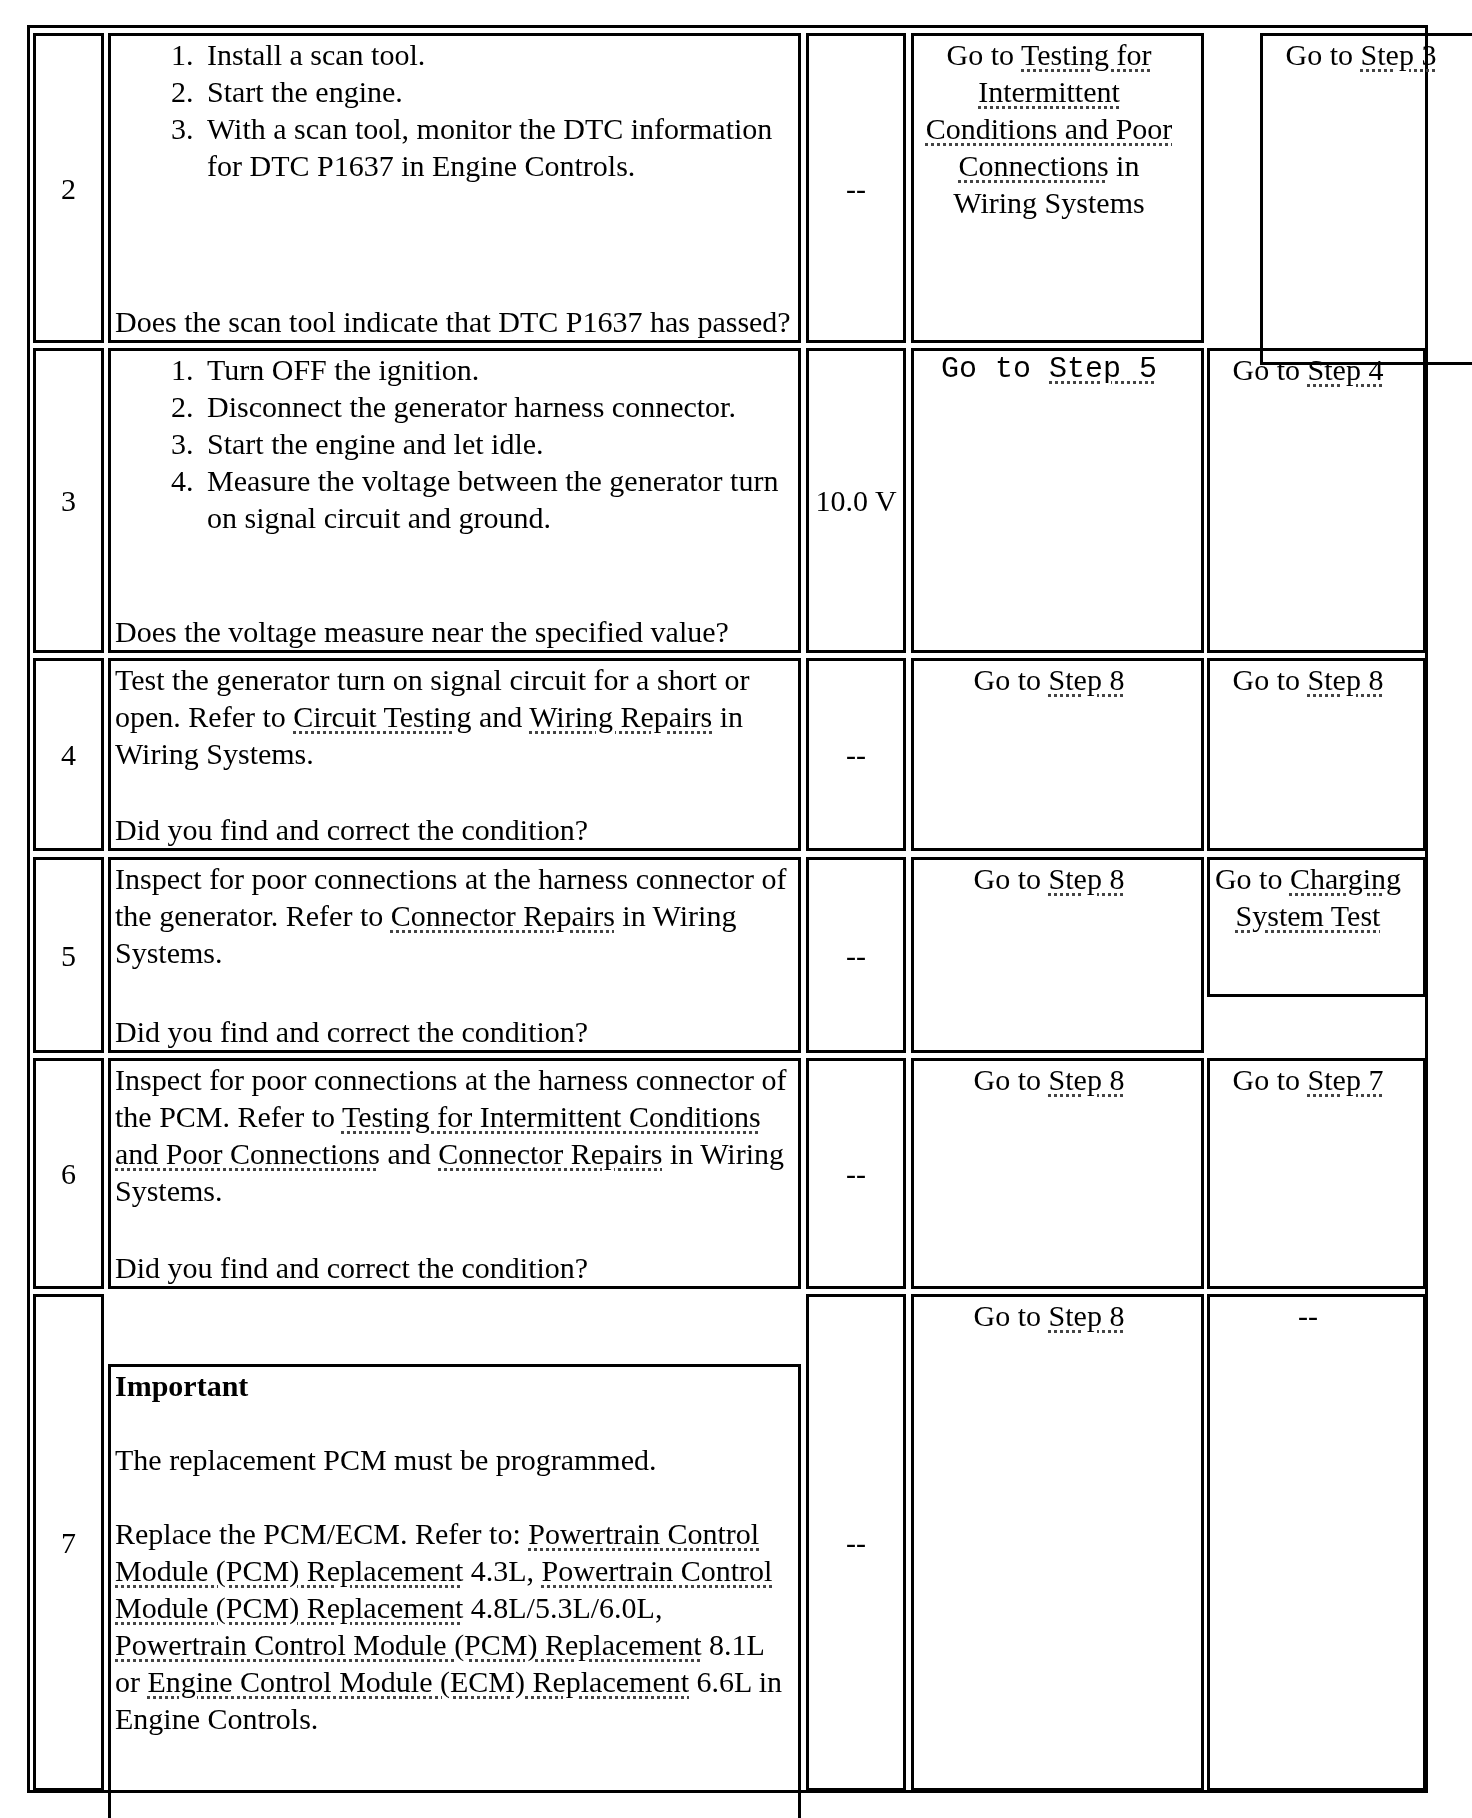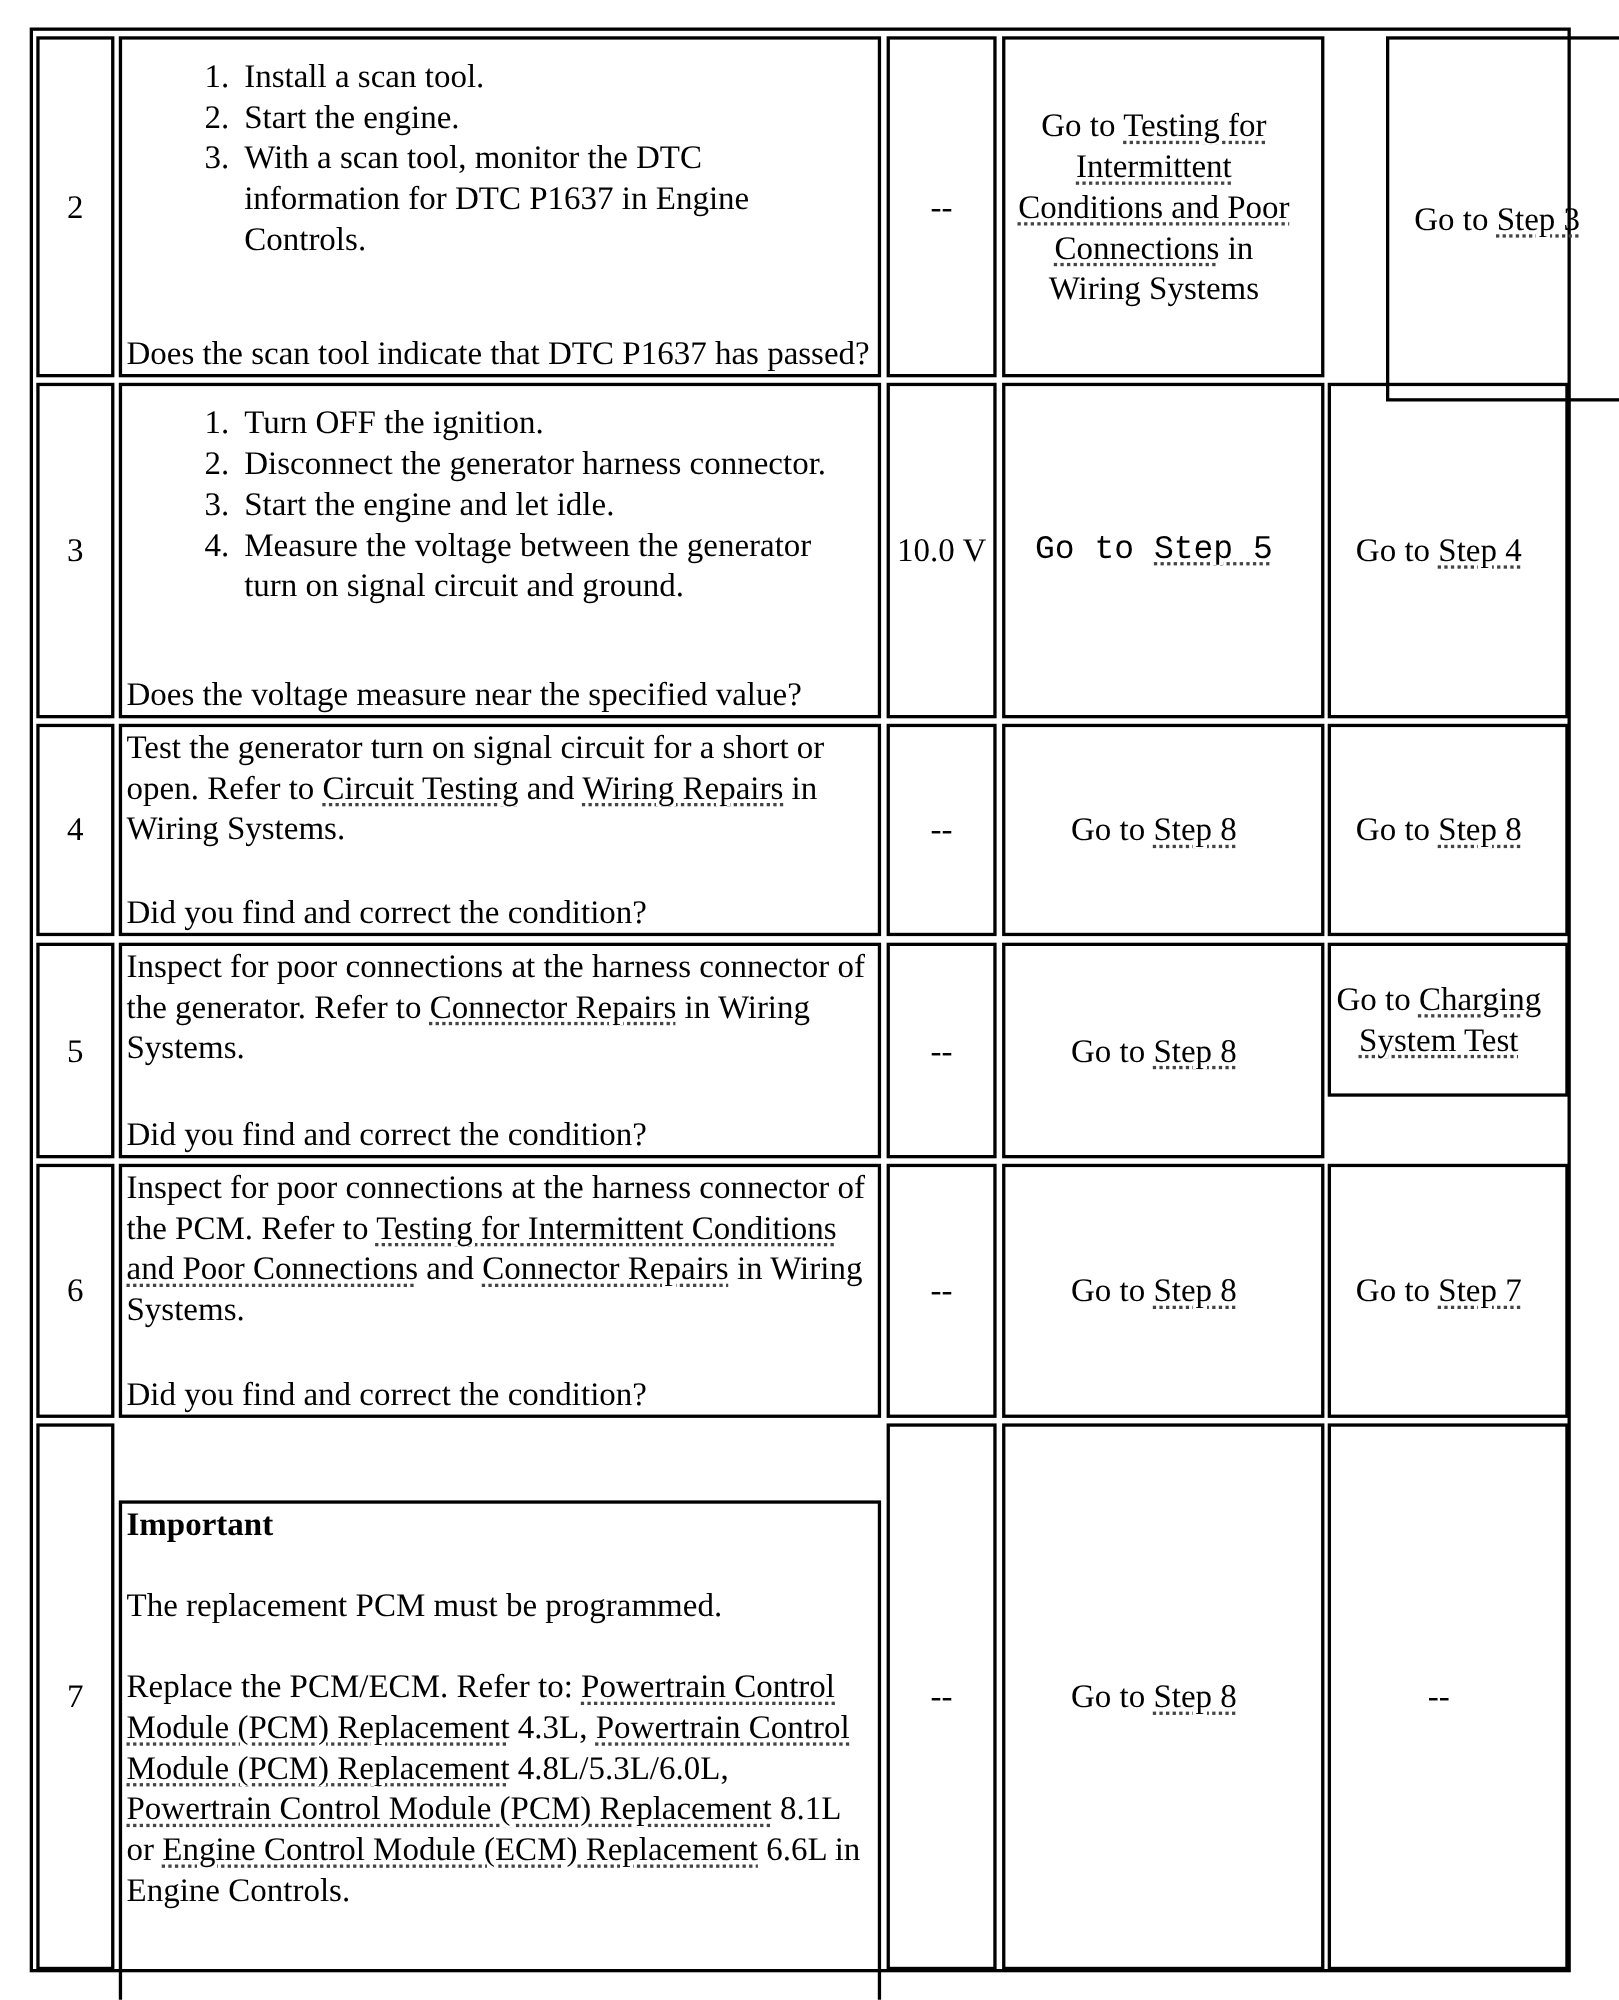--- a/index.html
+++ b/index.html
@@ -5,23 +5,23 @@
   html, body { margin:0; padding:0; background:#ffffff; }
   body { width:1472px; height:1818px; position:relative; overflow:hidden;
          font-family:"Liberation Serif","DejaVu Serif",serif; color:#000; }
   .outer { position:absolute; left:27px; top:25px; width:1401px; height:1768px;
            border:3px solid #000; box-sizing:border-box; }
   .cell { position:absolute; border:3px solid #000; box-sizing:border-box;
           font-size:30px; line-height:37px; }
   .step { display:flex; align-items:center; justify-content:center; }
   .spec { display:flex; align-items:center; justify-content:center; }
   .main { padding:0 4px 0 4px; display:flex; flex-direction:column; }
-  .ans { display:flex; flex-direction:column; justify-content:center; align-items:center;
+  .ans { display:flex; flex-direction:column; justify-content:flex-start; align-items:center;
          text-align:center; padding:0 19px 0 2px; }
-  ol { margin:15px; padding-left:86px; }
+  ol { margin:0; padding-left:86px; }
   ol li { padding-left:6px; }
   .spacer { flex:1; }
   a, .lnk { color:#000; text-decoration:underline; text-decoration-style:dotted;
             text-decoration-color:#444; text-underline-offset:4px; }
   p { margin:0; }
   .gap { height:37px; }
   b { font-weight:bold; }
 </style>
 </head>
 <body>

